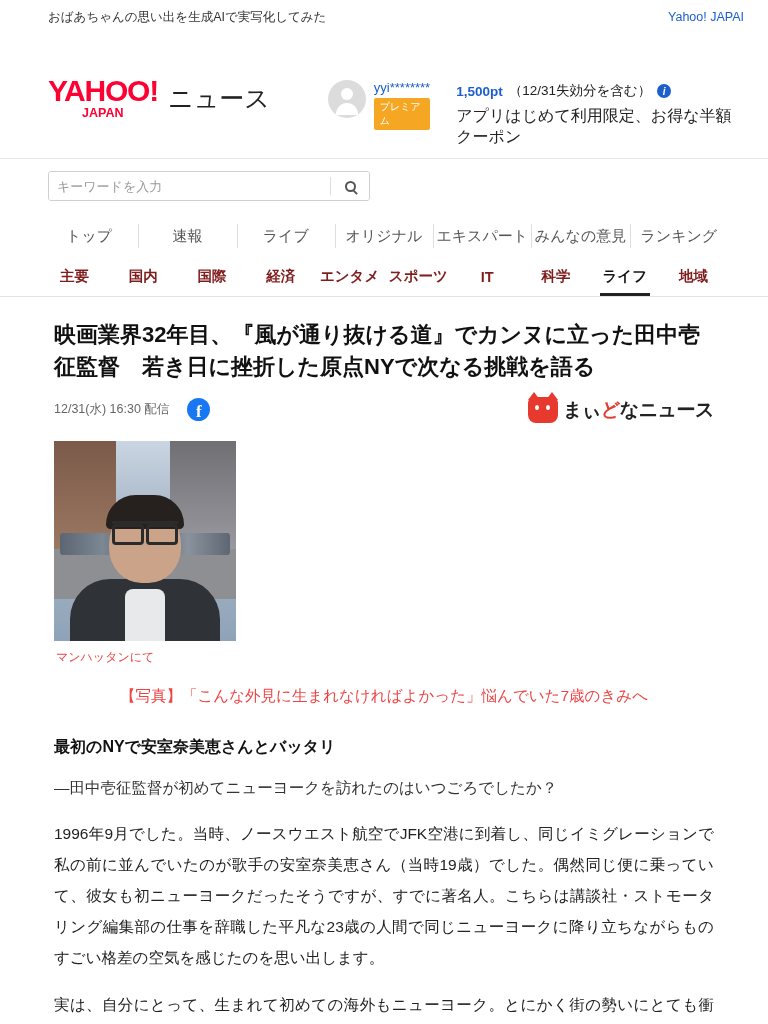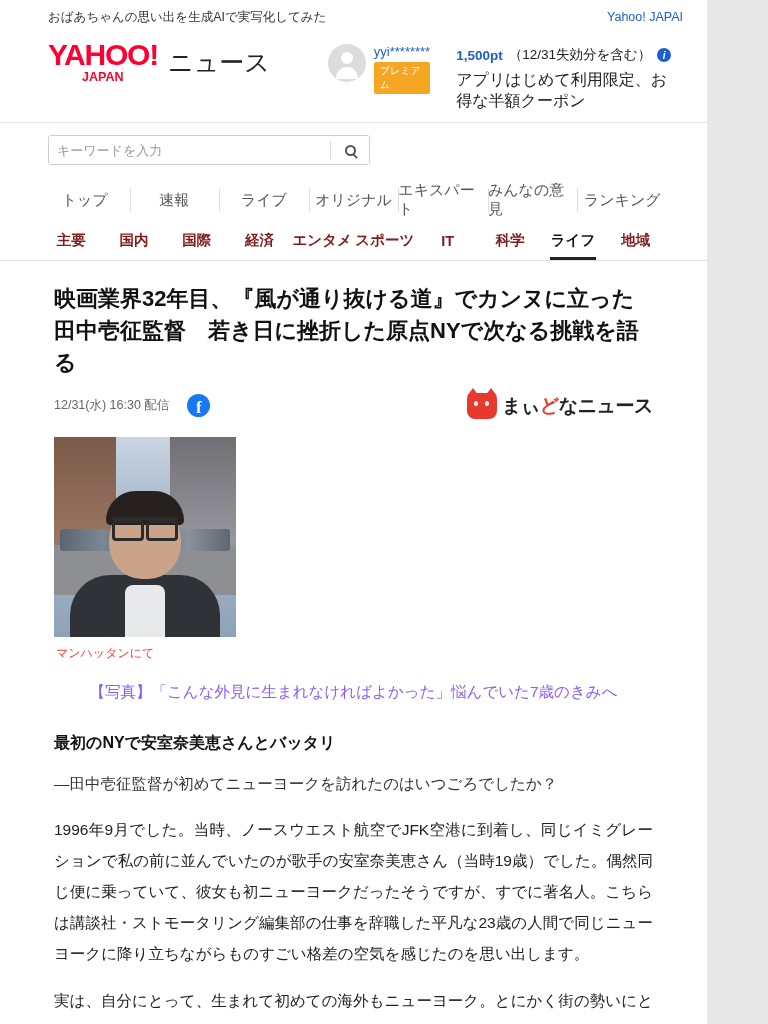--- a/index.html
+++ b/index.html
@@ -4,21 +4,21 @@
 <style>
   * { box-sizing: border-box; }
   html, body {
     margin: 0; padding: 0;
     width: 768px; height: 1024px;
     background: #e8e8e8;
     font-family: "Liberation Sans", sans-serif;
   }
   .page {
     position: relative;
-    width: 707px; height: 1024px;
+    width: 768px; height: 1024px;
     background: #ffffff;
     overflow: hidden;
   }
   
   .topbar {
     height: 34px;
     display: flex;
     align-items: center;
     justify-content: space-between;
     padding: 0 24px 0 48px;
@@ -27,20 +27,21 @@
     background: #fff;
   }
   .topbar .promo { color: #333; }
   .topbar .yjlink { color: #1c5fcc; }
   
   .header {
     display: flex;
     align-items: flex-start;
     padding: 6px 24px 10px 48px;
     border-bottom: 1px solid #e6e6e6;
+    margin-top: 36px;
   }
   .logo-wrap { display: flex; align-items: center; gap: 8px; flex: 0 0 auto; }
   .yahoo-logo {
     font-family: "Liberation Sans", sans-serif;
     font-weight: bold;
     color: #ff0033;
     font-size: 30px;
     letter-spacing: -1.2px;
     line-height: 1;
     position: relative;
@@ -345,21 +346,21 @@
     flex: 1;
     font-size: 15.5px;
     line-height: 2.0;
     color: #222;
     text-align: justify;
   }
   .photo-link {
     margin-top: 14px;
     font-size: 15.5px;
     line-height: 2.0;
-    color: #8b5cf6;
+    color: #ef4444;
     text-align: center;
   }
   .photo-link .inner { display: inline; }
   .subhead {
     margin-top: 26px;
     font-size: 16px;
     font-weight: bold;
     color: #111;
   }
   .para {

